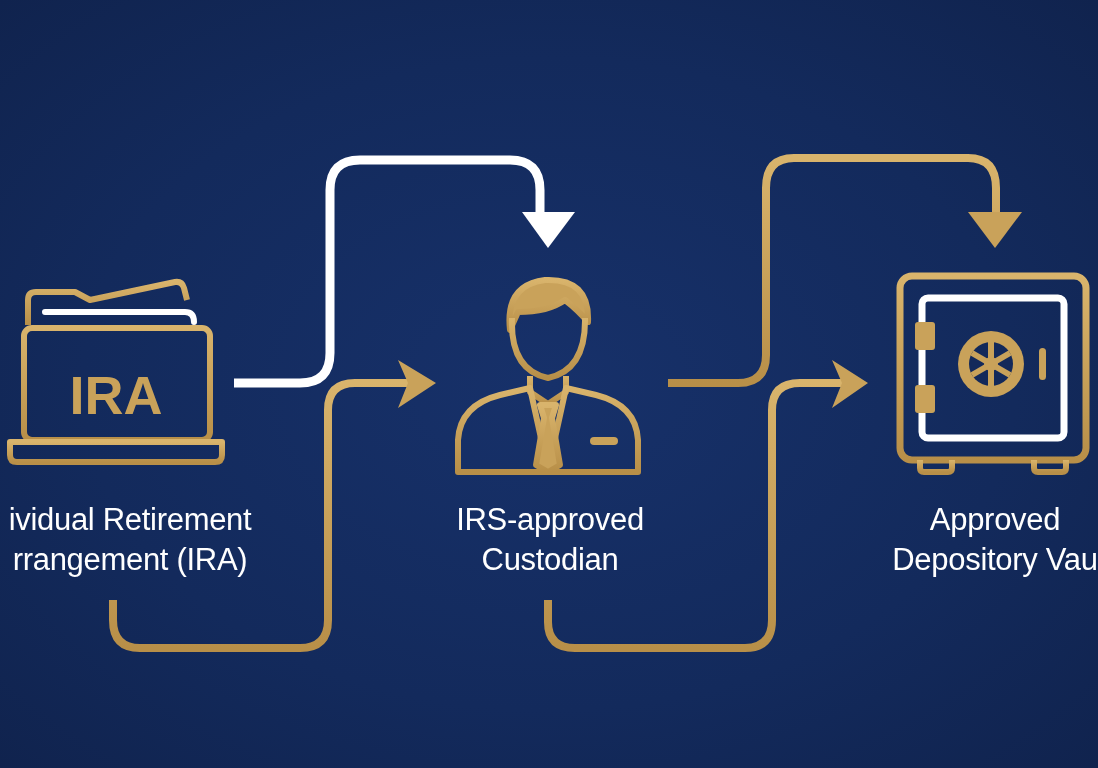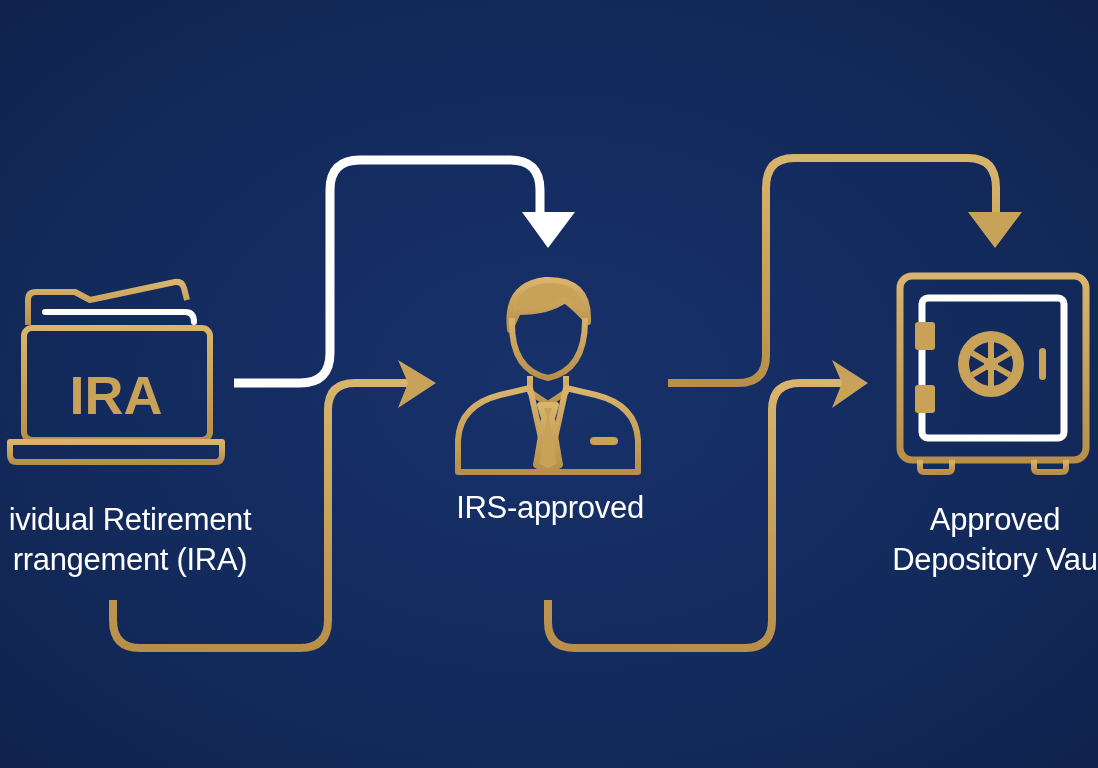--- a/index.html
+++ b/index.html
@@ -1,21 +1,21 @@
 <!DOCTYPE html>
 <html><head>
 <meta charset="utf-8">
 <style>
   html,body{margin:0;padding:0;}
   body{width:1098px;height:768px;overflow:hidden;background:#13295a;position:relative;font-family:"Liberation Sans",sans-serif;}
   .bg{position:absolute;inset:0;background:radial-gradient(ellipse at 50% 50%, #17316a 0%, #132a5c 60%, #10234e 100%);}
   svg.flow{position:absolute;left:0;top:0;}
   .label{position:absolute;color:#ffffff;font-size:31px;line-height:40px;text-align:center;white-space:nowrap;letter-spacing:-0.3px;}
   #lbl-ira{left:-60px;width:380px;top:500px;}
-  #lbl-cust{left:400px;width:300px;top:488px;}
+  #lbl-cust{left:400px;width:300px;top:500px;}
   #lbl-vault{left:830px;width:330px;top:500px;}
 </style>
 </head>
 <body>
 
 <div class="bg"></div>
 
 <svg class="flow" width="1098" height="768" viewBox="0 0 1098 768">
   <defs>
     <linearGradient id="gold" x1="0" y1="0" x2="0" y2="1">
@@ -79,17 +79,18 @@
     <path d="M1034 460 V468 Q1034 472 1038 472 H1062 Q1066 472 1066 468 V460" fill="none" stroke="url(#gold)" stroke-width="6"></path>
   </g>
 </svg>
 
 <div class="label" id="lbl-ira">
   <div>ividual Retirement</div>
   <div>rrangement (IRA)</div>
 </div>
 <div class="label" id="lbl-cust">
   <div>IRS-approved</div>
+  <div>Custodian</div>
 </div>
 <div class="label" id="lbl-vault">
   <div>Approved</div>
   <div>Depository Vau</div>
 </div>
 
 </body></html>

